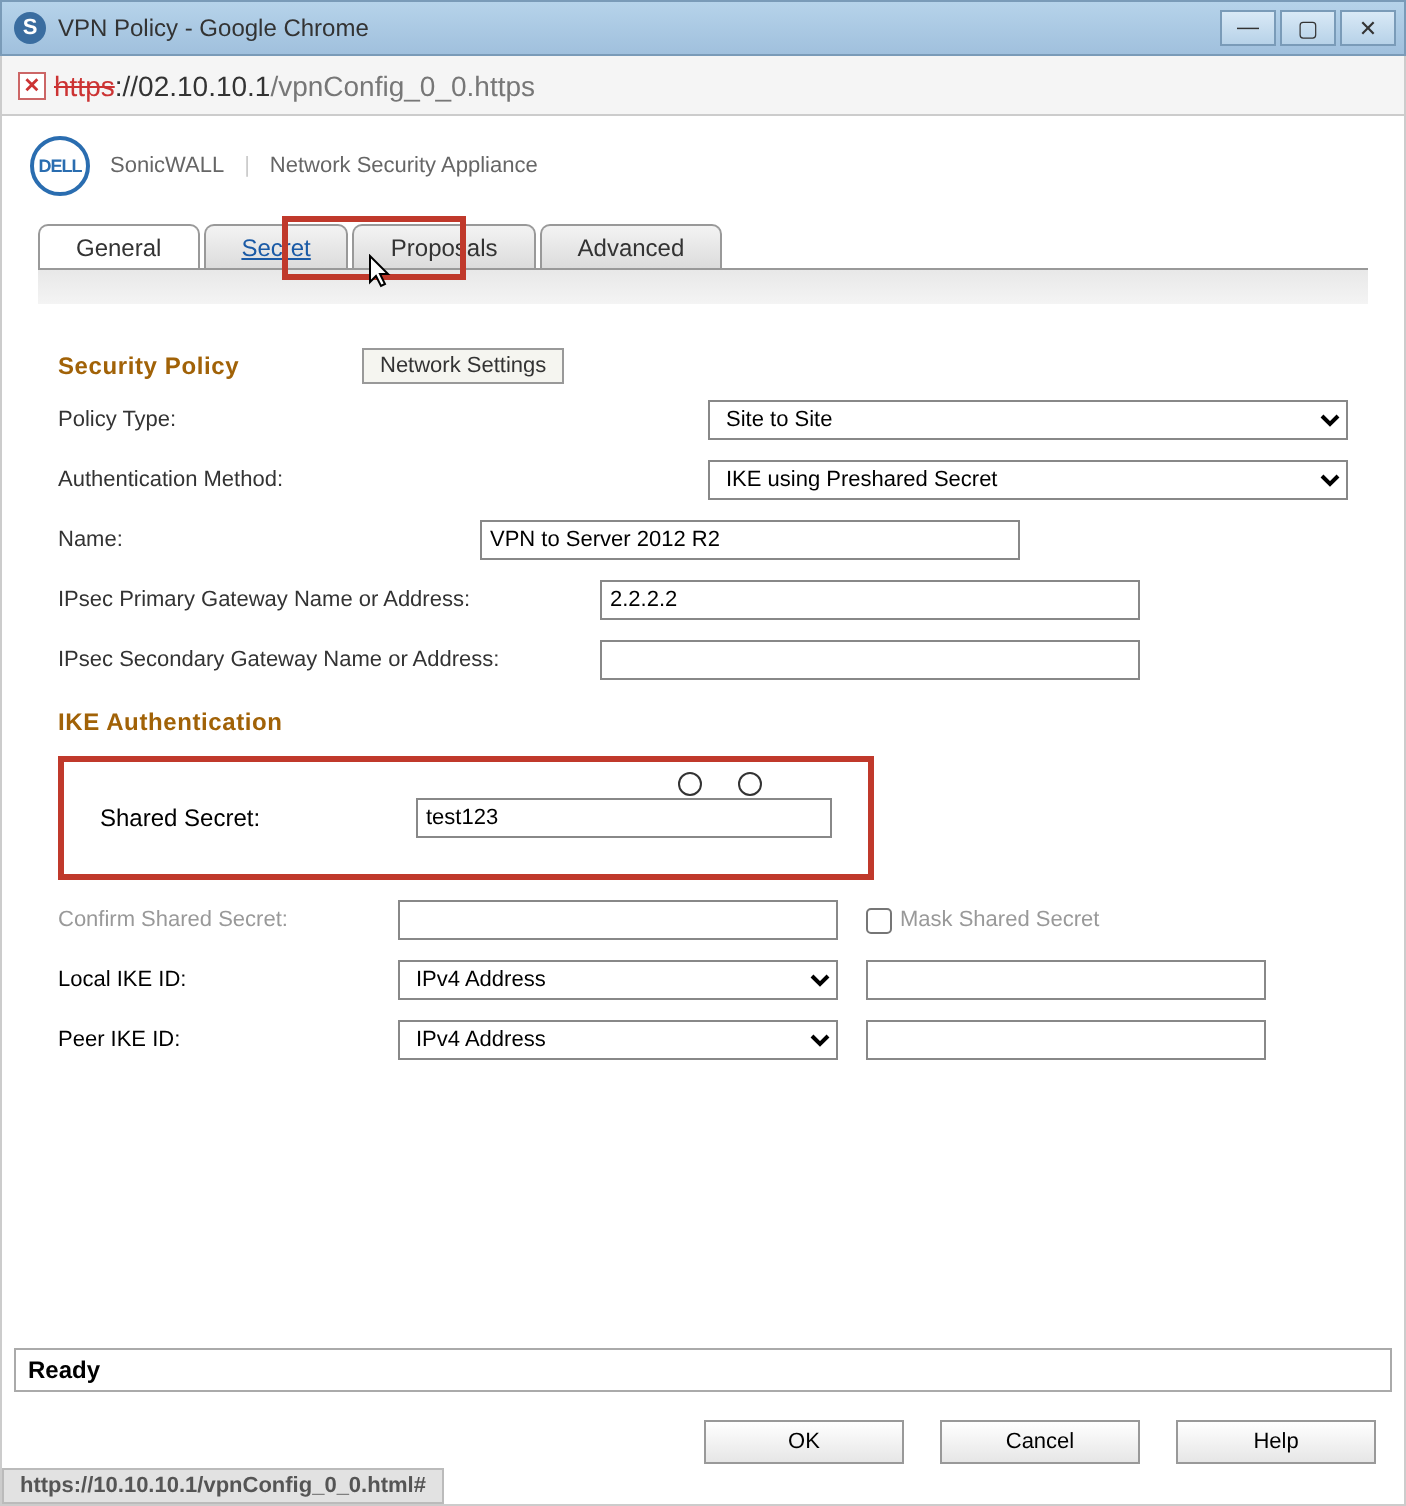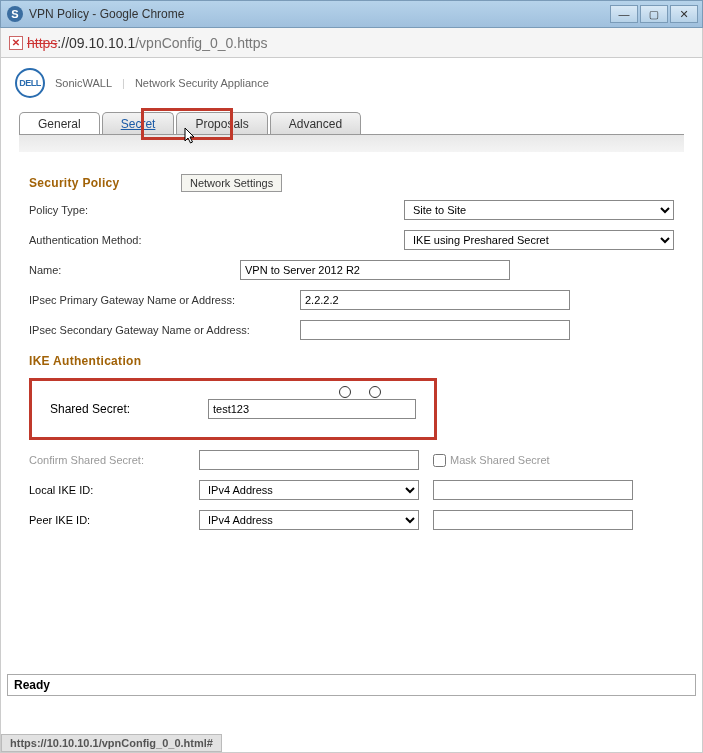--- a/index.html
+++ b/index.html
@@ -150,21 +150,21 @@
     letter-spacing: .3px;
   }
   .form-row {
     display: flex;
     align-items: center;
     margin-bottom: 10px;
     font-size: 11px;
     color: #333;
   }
   .form-label { width: 200px; flex-shrink: 0; }
-  .right-col { width: 270px; margin-left: auto; }
+  .right-col { width: 320px; margin-left: auto; }
   select, input[type=text] {
     font-size: 11px;
     padding: 1px 4px;
     border: 1px solid #888;
     background: #fff;
     height: 20px;
   }
   select { width: 270px; }
   input[type=text].wide { width: 270px; margin-left: 11px; }
   .ike-row {
@@ -234,21 +234,21 @@
   <div class="winbtns">
     <div class="winbtn">—</div>
     <div class="winbtn">▢</div>
     <div class="winbtn">✕</div>
   </div>
 </div>
 
 <div class="addressbar">
   <span class="xicon">✕</span>
   <span class="strik">https</span>
-  <span style="color:#333;">://09.10.10.1</span>
+  <span style="color:#333;">://02.10.10.1</span>
   <span>/vpnConfig_0_0.https</span>
 </div>
 
 <div class="content">
 
   <div class="brandbar">
     <span class="dell-logo">DELL</span>
     <span>SonicWALL</span>
     <span class="sep">|</span>
     <span>Network Security Appliance</span>
@@ -345,15 +345,20 @@
       <select class="ike-select">
         <option>IPv4 Address</option>
       </select>
       <input type="text" class="ike-tail" value="" style="">
     </div>
 
   </div>
 
   <div class="status-area">Ready</div>
 
+  <div class="button-row">
+    <button class="btn">OK</button>
+    <button class="btn">Cancel</button>
+    <button class="btn">Help</button>
+  </div>
 
   <div class="footer-hint">https://10.10.10.1/vpnConfig_0_0.html#</div>
 </div>
 
 </body></html>

